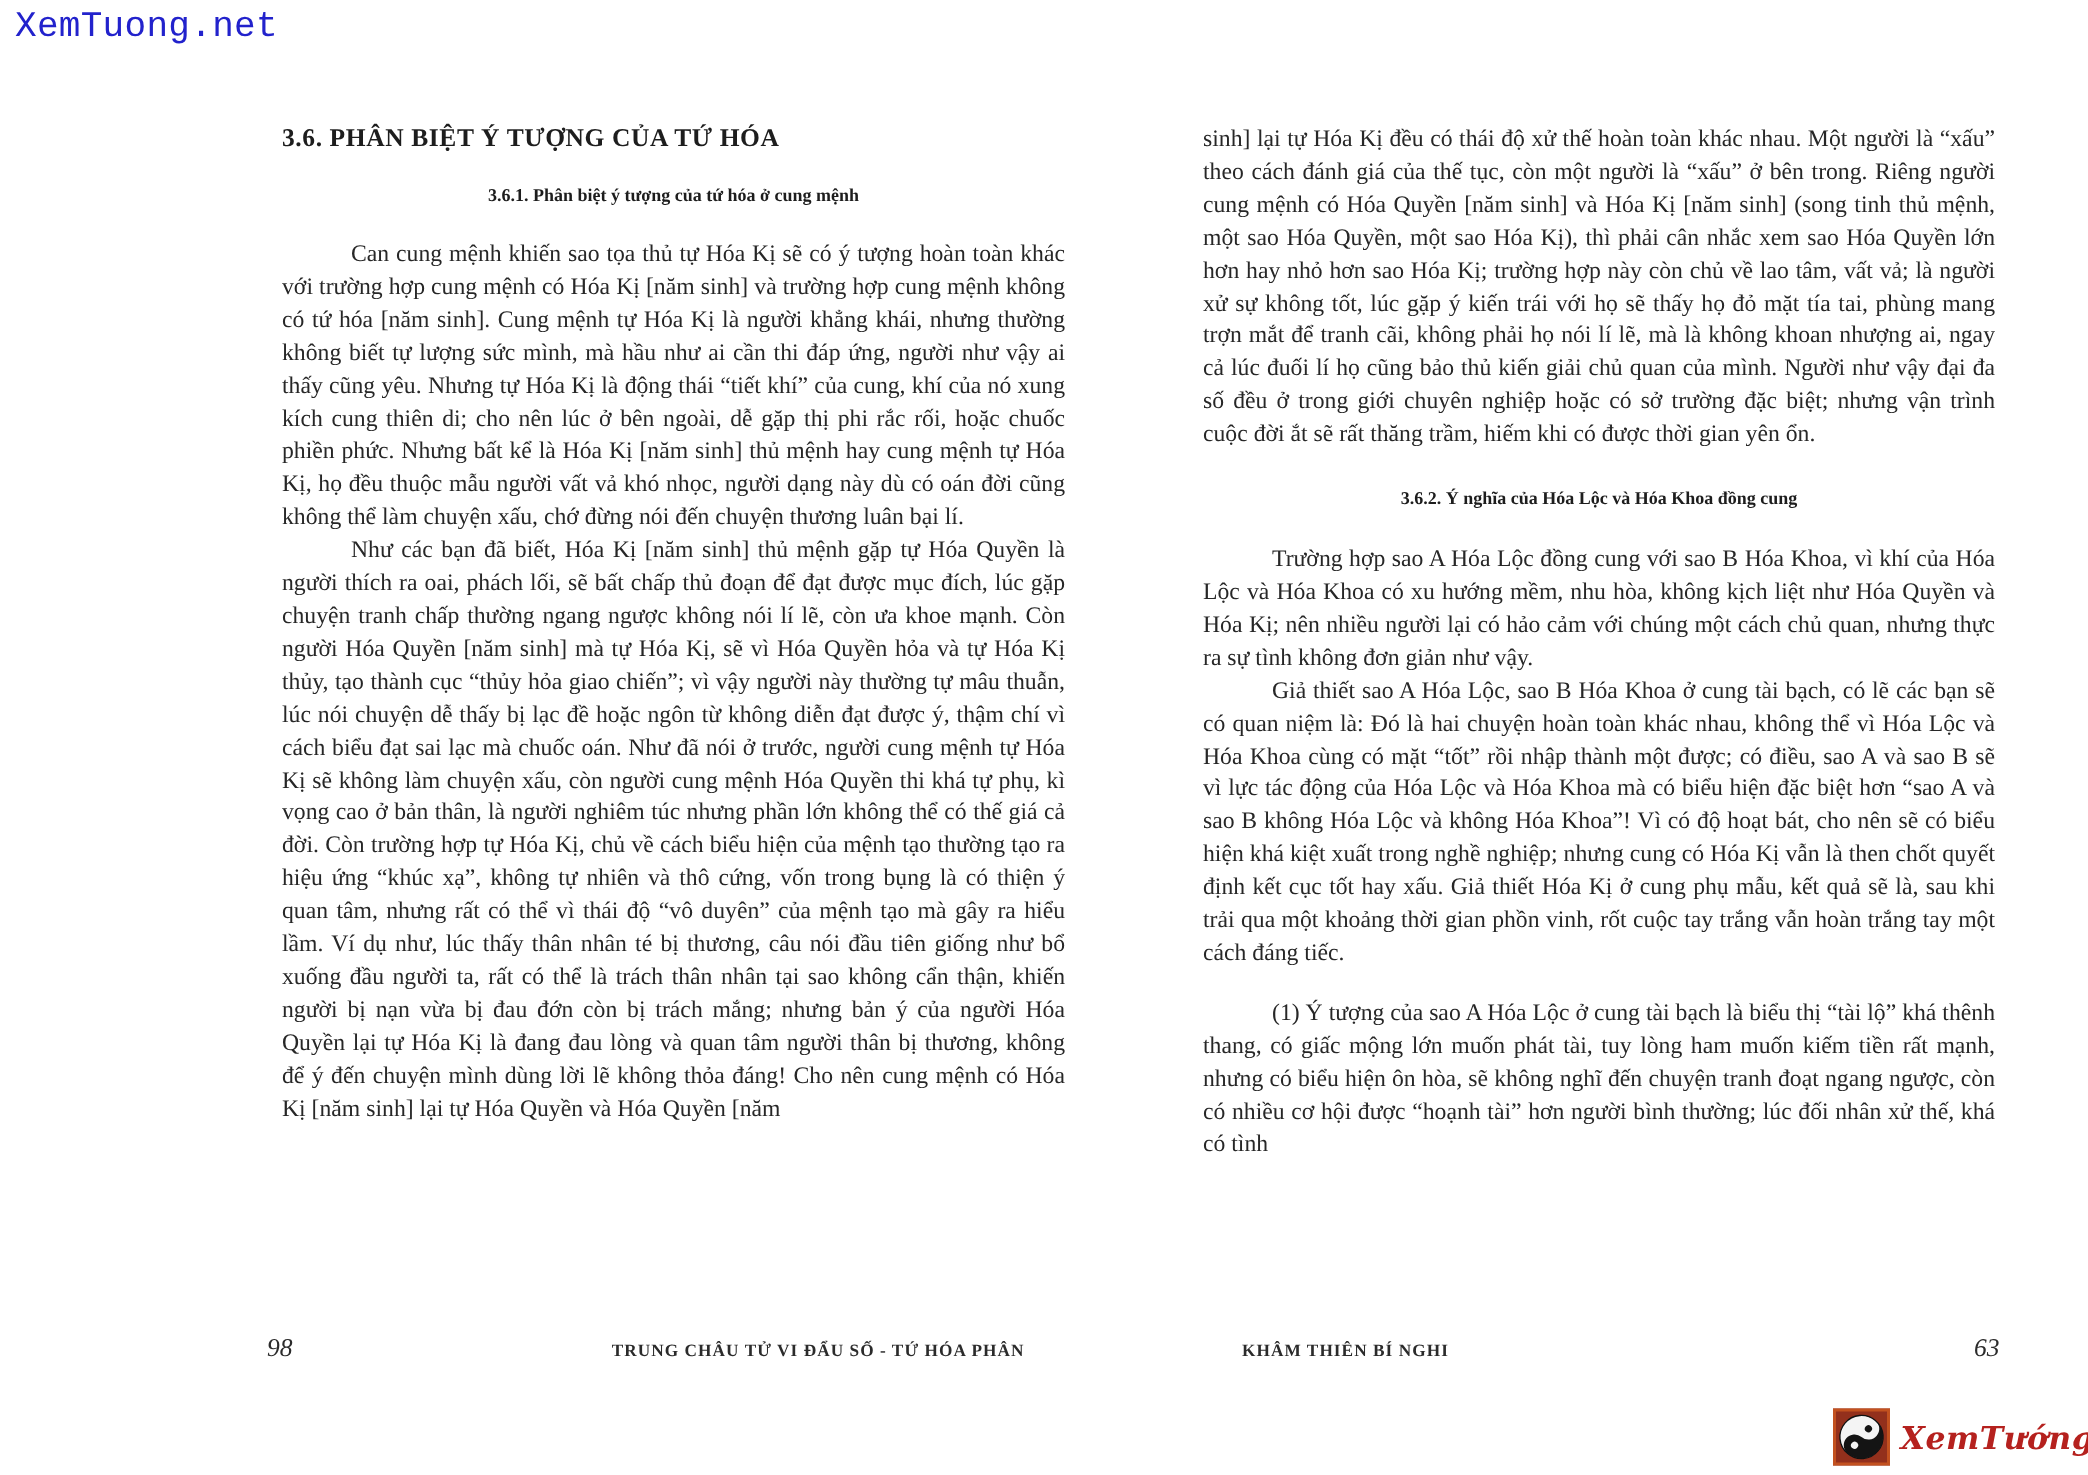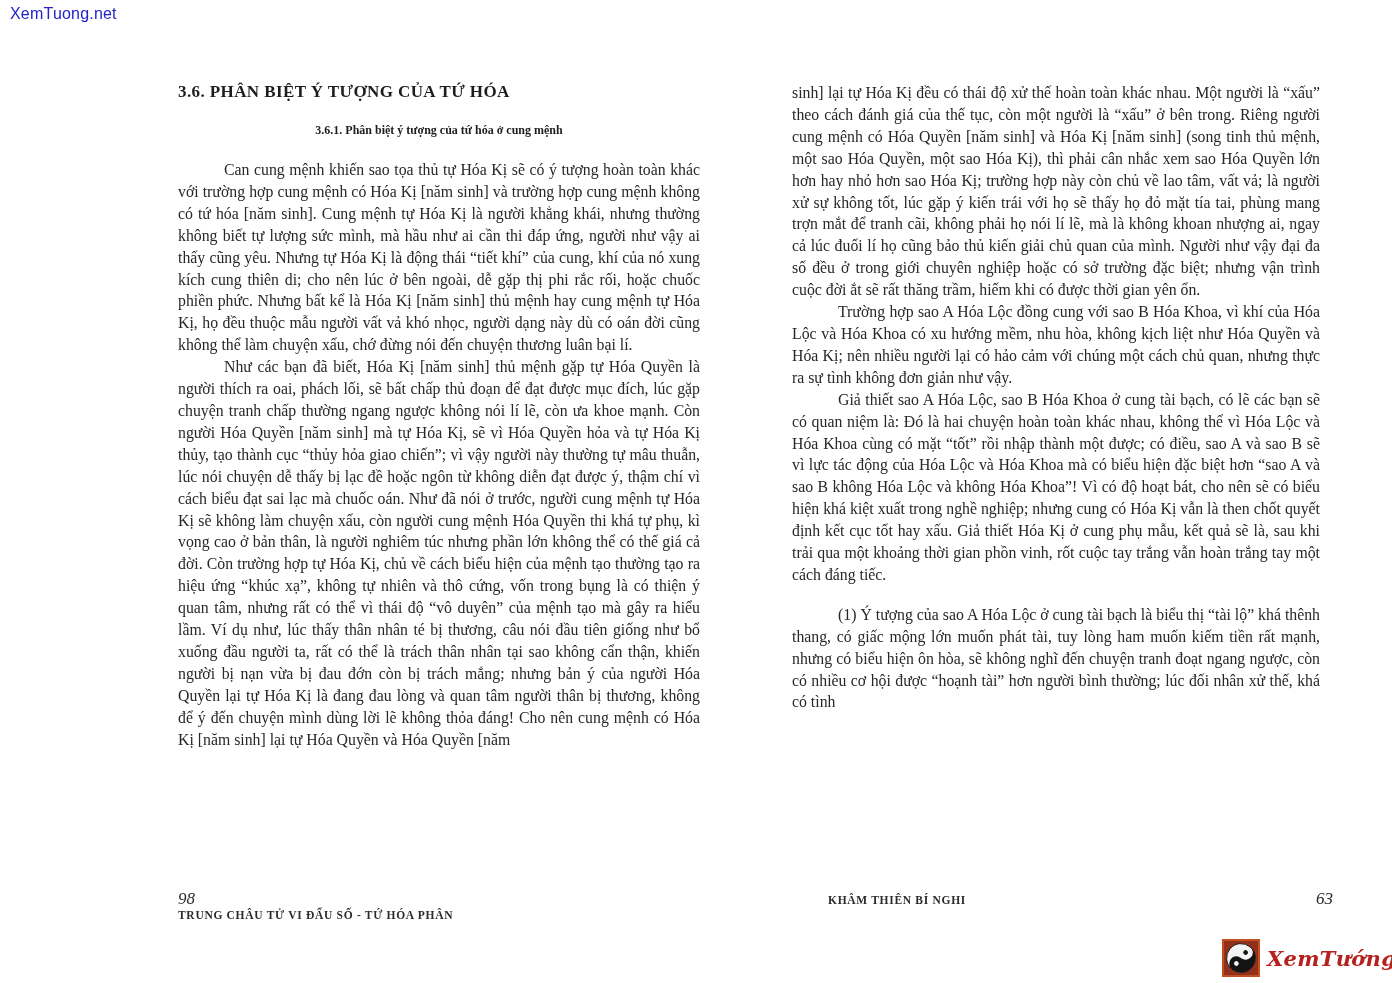--- a/index.html
+++ b/index.html
@@ -3,24 +3,24 @@
 <meta charset="utf-8">
 <style>
   html,body{margin:0;padding:0;}
   body{
     width:1392px;height:983px;position:relative;background:#ffffff;
     font-family:"Liberation Serif","DejaVu Serif",serif;color:#222;
     overflow:hidden;
   }
   .watermark{
     position:absolute;left:10px;top:5px;
-    font-family:Liberation Sans, sans-serif;
-    font-size:16px;color:#2222cc;letter-spacing:0.2px;
+    font-family:Liberation Mono, monospace;
+    font-size:24px;color:#2222cc;letter-spacing:0.2px;
   }
-  .column{position:absolute;top:82px;}
+  .column{position:absolute;top:82px;margin-left:10px;}
   .column.left{left:178px;width:522px;}
   .column.right{left:792px;width:528px;}
   .section-heading{
     font-size:17px;font-weight:bold;margin:0 0 21px 0;
     letter-spacing:0.4px;color:#1d1d1d;
   }
   .subsection-heading{
     font-size:12px;font-weight:bold;text-align:center;
     margin:0 0 21px 0;color:#1d1d1d;
   }
@@ -28,21 +28,21 @@
   .body-par{
     font-size:15.8px;line-height:21.9px;text-align:justify;
     margin:0;color:#272727;
   }
   .body-par.indent{text-indent:46px;}
   .body-par.gap-top{margin-top:18px;}
   .footer{
     position:absolute;top:889px;display:flex;justify-content:space-between;
     align-items:baseline;
   }
-  .footer.left-f{left:178px;width:505px;flex-direction:column;}
+  .footer.left-f{left:178px;width:505px;}
   .footer.right-f{left:828px;width:505px;}
   .footer-title{
     font-size:11.5px;font-weight:bold;letter-spacing:0.7px;color:#2b2b2b;
   }
   .page-number{
     font-style:italic;font-size:17px;color:#2b2b2b;
   }
   .logo-strip{
     position:absolute;right:0;bottom:2px;width:182px;height:46px;
     background:#ffffff;display:flex;align-items:center;gap:7px;
@@ -67,20 +67,21 @@
 
 <div class="column left">
   <div class="section-heading">3.6. PHÂN BIỆT Ý TƯỢNG CỦA TỨ HÓA</div>
   <div class="subsection-heading">3.6.1. Phân biệt ý tượng của tứ hóa ở cung mệnh</div>
   <p class="body-par indent">Can cung mệnh khiến sao tọa thủ tự Hóa Kị sẽ có ý tượng hoàn toàn khác với trường hợp cung mệnh có Hóa Kị [năm sinh] và trường hợp cung mệnh không có tứ hóa [năm sinh]. Cung mệnh tự Hóa Kị là người khẳng khái, nhưng thường không biết tự lượng sức mình, mà hầu như ai cần thi đáp ứng, người như vậy ai thấy cũng yêu. Nhưng tự Hóa Kị là động thái “tiết khí” của cung, khí của nó xung kích cung thiên di; cho nên lúc ở bên ngoài, dễ gặp thị phi rắc rối, hoặc chuốc phiền phức. Nhưng bất kể là Hóa Kị [năm sinh] thủ mệnh hay cung mệnh tự Hóa Kị, họ đều thuộc mẫu người vất vả khó nhọc, người dạng này dù có oán đời cũng không thể làm chuyện xấu, chớ đừng nói đến chuyện thương luân bại lí.</p>
   <p class="body-par indent">Như các bạn đã biết, Hóa Kị [năm sinh] thủ mệnh gặp tự Hóa Quyền là người thích ra oai, phách lối, sẽ bất chấp thủ đoạn để đạt được mục đích, lúc gặp chuyện tranh chấp thường ngang ngược không nói lí lẽ, còn ưa khoe mạnh. Còn người Hóa Quyền [năm sinh] mà tự Hóa Kị, sẽ vì Hóa Quyền hỏa và tự Hóa Kị thủy, tạo thành cục “thủy hỏa giao chiến”; vì vậy người này thường tự mâu thuẫn, lúc nói chuyện dễ thấy bị lạc đề hoặc ngôn từ không diễn đạt được ý, thậm chí vì cách biểu đạt sai lạc mà chuốc oán. Như đã nói ở trước, người cung mệnh tự Hóa Kị sẽ không làm chuyện xấu, còn người cung mệnh Hóa Quyền thi khá tự phụ, kì vọng cao ở bản thân, là người nghiêm túc nhưng phần lớn không thể có thế giá cả đời. Còn trường hợp tự Hóa Kị, chủ về cách biểu hiện của mệnh tạo thường tạo ra hiệu ứng “khúc xạ”, không tự nhiên và thô cứng, vốn trong bụng là có thiện ý quan tâm, nhưng rất có thể vì thái độ “vô duyên” của mệnh tạo mà gây ra hiểu lầm. Ví dụ như, lúc thấy thân nhân té bị thương, câu nói đầu tiên giống như bổ xuống đầu người ta, rất có thể là trách thân nhân tại sao không cẩn thận, khiến người bị nạn vừa bị đau đớn còn bị trách mắng; nhưng bản ý của người Hóa Quyền lại tự Hóa Kị là đang đau lòng và quan tâm người thân bị thương, không để ý đến chuyện mình dùng lời lẽ không thỏa đáng! Cho nên cung mệnh có Hóa Kị [năm sinh] lại tự Hóa Quyền và Hóa Quyền [năm</p>
 </div>
 
 <div class="column right">
   <p class="body-par">sinh] lại tự Hóa Kị đều có thái độ xử thế hoàn toàn khác nhau. Một người là “xấu” theo cách đánh giá của thế tục, còn một người là “xấu” ở bên trong. Riêng người cung mệnh có Hóa Quyền [năm sinh] và Hóa Kị [năm sinh] (song tinh thủ mệnh, một sao Hóa Quyền, một sao Hóa Kị), thì phải cân nhắc xem sao Hóa Quyền lớn hơn hay nhỏ hơn sao Hóa Kị; trường hợp này còn chủ về lao tâm, vất vả; là người xử sự không tốt, lúc gặp ý kiến trái với họ sẽ thấy họ đỏ mặt tía tai, phùng mang trợn mắt để tranh cãi, không phải họ nói lí lẽ, mà là không khoan nhượng ai, ngay cả lúc đuối lí họ cũng bảo thủ kiến giải chủ quan của mình. Người như vậy đại đa số đều ở trong giới chuyên nghiệp hoặc có sở trường đặc biệt; nhưng vận trình cuộc đời ắt sẽ rất thăng trầm, hiếm khi có được thời gian yên ổn.</p>
+  <div class="subsection-heading mid">3.6.2. Ý nghĩa của Hóa Lộc và Hóa Khoa đồng cung</div>
   <p class="body-par indent">Trường hợp sao A Hóa Lộc đồng cung với sao B Hóa Khoa, vì khí của Hóa Lộc và Hóa Khoa có xu hướng mềm, nhu hòa, không kịch liệt như Hóa Quyền và Hóa Kị; nên nhiều người lại có hảo cảm với chúng một cách chủ quan, nhưng thực ra sự tình không đơn giản như vậy.</p>
   <p class="body-par indent">Giả thiết sao A Hóa Lộc, sao B Hóa Khoa ở cung tài bạch, có lẽ các bạn sẽ có quan niệm là: Đó là hai chuyện hoàn toàn khác nhau, không thể vì Hóa Lộc và Hóa Khoa cùng có mặt “tốt” rồi nhập thành một được; có điều, sao A và sao B sẽ vì lực tác động của Hóa Lộc và Hóa Khoa mà có biểu hiện đặc biệt hơn “sao A và sao B không Hóa Lộc và không Hóa Khoa”! Vì có độ hoạt bát, cho nên sẽ có biểu hiện khá kiệt xuất trong nghề nghiệp; nhưng cung có Hóa Kị vẫn là then chốt quyết định kết cục tốt hay xấu. Giả thiết Hóa Kị ở cung phụ mẫu, kết quả sẽ là, sau khi trải qua một khoảng thời gian phồn vinh, rốt cuộc tay trắng vẫn hoàn trắng tay một cách đáng tiếc.</p>
   <p class="body-par indent gap-top">(1) Ý tượng của sao A Hóa Lộc ở cung tài bạch là biểu thị “tài lộ” khá thênh thang, có giấc mộng lớn muốn phát tài, tuy lòng ham muốn kiếm tiền rất mạnh, nhưng có biểu hiện ôn hòa, sẽ không nghĩ đến chuyện tranh đoạt ngang ngược, còn có nhiều cơ hội được “hoạnh tài” hơn người bình thường; lúc đối nhân xử thế, khá có tình</p>
 </div>
 
 <div class="footer left-f">
   <span class="page-number">98</span>
   <span class="footer-title">TRUNG CHÂU TỬ VI ĐẨU SỐ - TỨ HÓA PHÂN</span>
 </div>
 

